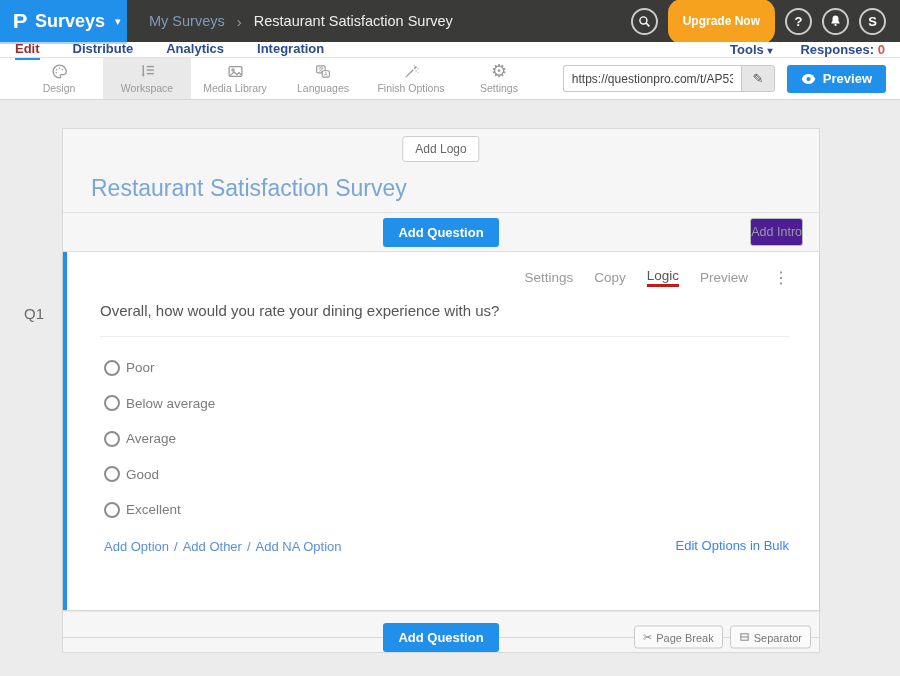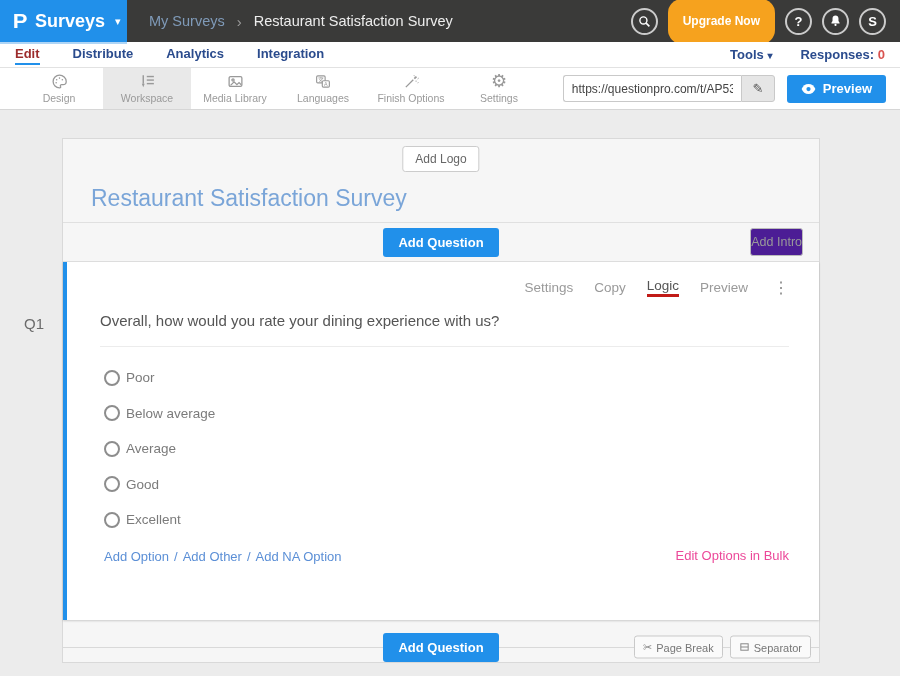--- a/index.html
+++ b/index.html
@@ -14,21 +14,21 @@
   .brand .caret { color:#fff; font-size:11px; margin-left:2px; }
   .crumbs { display:flex; align-items:center; margin-left:22px; gap:12px; }
   .crumb-parent { color:#7f9ab8; font-size:14.5px; cursor:pointer; }
   .crumb-sep { color:#9a9a9a; font-size:15px; }
   .crumb-cur { color:#ededed; font-size:14.5px; }
   .hdr-right { margin-left:auto; display:flex; align-items:center; gap:10px; padding-right:14px; }
   .hcircle { width:27px; height:27px; border:2px solid #cbcbcb; border-radius:50%; display:flex; align-items:center; justify-content:center; color:#fff; font-size:13px; font-weight:bold; cursor:pointer; flex:0 0 auto; }
   .upgrade { height:45px; background:#f6a21e; color:#fff; font-size:12px; font-weight:bold; border:none; border-radius:14px; padding:0 15px; cursor:pointer; }
 
   
-  .nav2 { height:26px; background:#fff; border-bottom:1px solid #e2e2e2; display:flex; align-items:center; padding:0 15px; position:relative; }
+  .nav2 { height:16px; background:#fff; border-bottom:1px solid #e2e2e2; display:flex; align-items:center; padding:0 15px; position:relative; }
   .nav2 .bluestrip { position:absolute; left:0; top:0; width:127px; height:2px; background:#aed5f6; }
   .ntabs { display:flex; gap:33px; }
   .ntab { font-size:13px; font-weight:bold; color:#2a4b8d; cursor:pointer; padding:2px 0; }
   .ntab.active { color:#9c2b2b; border-bottom:2px solid #2190ea; }
   .nav2-right { margin-left:auto; display:flex; align-items:center; gap:28px; }
   .tools { font-size:13px; font-weight:bold; color:#2a4b8d; cursor:pointer; }
   .tools .caret { font-size:10px; }
   .responses { font-size:13px; font-weight:bold; color:#2a4b8d; cursor:pointer; }
   .responses .cnt { color:#d9534f; }
 
@@ -64,21 +64,21 @@
   .qmenu .mlink.logic { color:#555; border-bottom:3px solid #c11b17; padding-bottom:1px; }
   .qmenu .dots { font-size:16px; color:#8a8a8a; cursor:pointer; margin-left:4px; }
   .qtext { font-size:15px; color:#555; padding:15px 0 17px; border-bottom:1px solid #ececec; cursor:text; }
   .opts { margin-top:13px; }
   .opt { height:35.5px; display:flex; align-items:center; gap:6px; padding-left:4px; }
   .radio { width:16px; height:16px; border:2px solid #8d8d8d; border-radius:50%; background:#fff; cursor:pointer; flex:0 0 auto; }
   .optlabel { font-size:13.5px; color:#7b7b7b; cursor:text; }
   .addopts { margin-top:9px; display:flex; justify-content:space-between; align-items:center; padding-left:4px; }
   .addopts .lnk { color:#5b8fd6; font-size:13px; cursor:pointer; }
   .addopts .slash { color:#5b8fd6; font-size:13px; margin:0 5px; }
-  .bulk { color:#ec4899; font-size:13px; cursor:pointer; }
+  .bulk { color:#3b82f6; font-size:13px; cursor:pointer; }
   .valrow { margin-top:15px; border-top:1px solid #e3e3e3; padding:13px 2px 14px 2px; display:flex; align-items:center; justify-content:space-between; }
   .valleft { display:flex; align-items:center; gap:9px; }
   .vallabel { font-size:14px; color:#555; }
   .toggle { position:relative; width:33px; height:16px; cursor:pointer; }
   .toggle .track { position:absolute; left:3px; top:2px; width:30px; height:12px; background:#d9d9d9; border-radius:7px; }
   .toggle .knob { position:absolute; left:0; top:0; width:16px; height:16px; background:#fcfcfc; border:1px solid #cfcfcf; border-radius:50%; }
   .trash { cursor:pointer; display:flex; }
 
   .gap12 { height:12px; }
   .bottomrow { height:30px; position:relative; display:flex; align-items:center; justify-content:center; }

